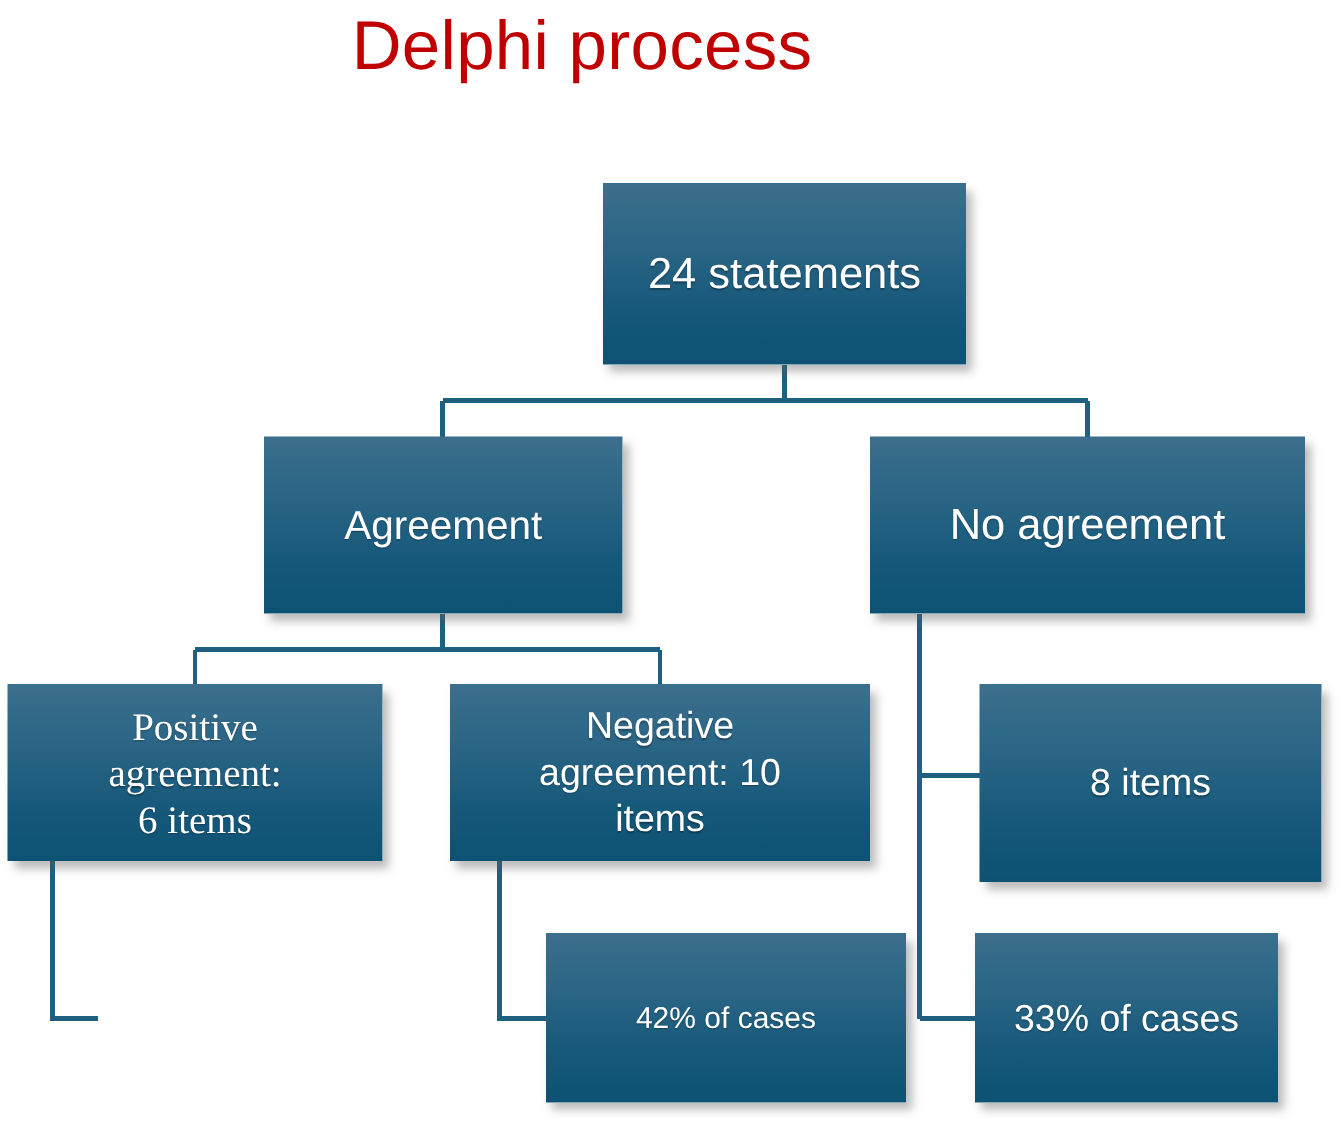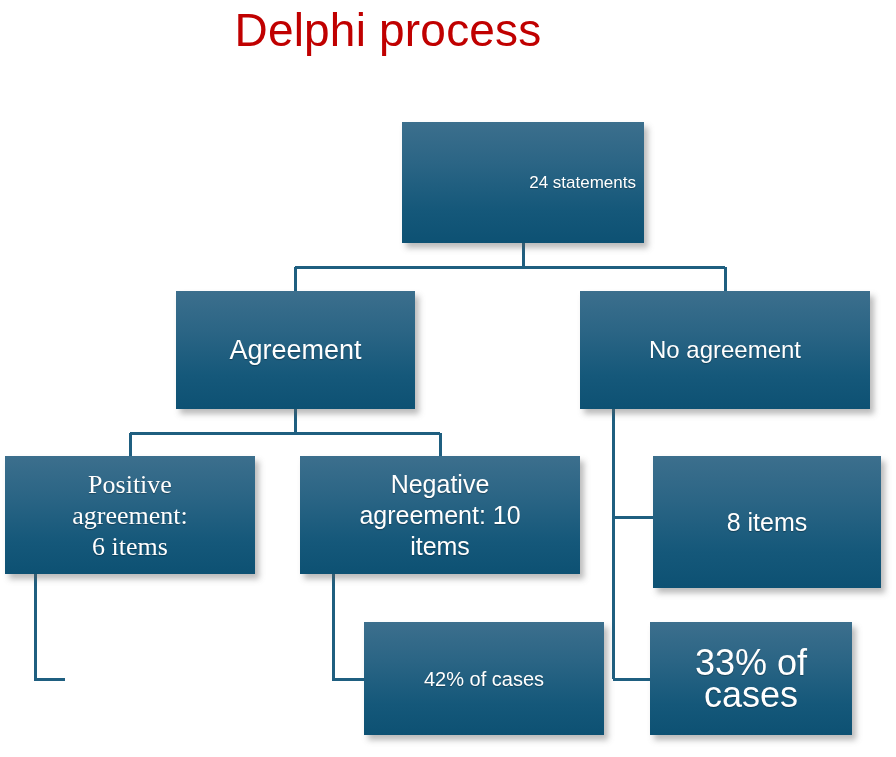--- a/index.html
+++ b/index.html
@@ -60,29 +60,29 @@
   .node .label {
     display: block;
     width: 100%;
     padding: 0 8px;
     box-sizing: border-box;
     text-shadow: 0 1px 1px rgba(0,0,0,0.30);
     white-space: pre-line;
   }
 
   
-  #node-statements      { left: 402px; top: 122px; width: 242px; height: 121px; font-size: 17px; line-height: 34px; text-align: right; }
+  #node-statements      { left: 402px; top: 122px; width: 242px; height: 121px; font-size: 29px; line-height: 34px; }
   #node-agreement       { left: 176px; top: 291px; width: 239px; height: 118px; font-size: 27px; line-height: 34px; }
-  #node-no-agreement    { left: 580px; top: 291px; width: 290px; height: 118px; font-size: 24px; line-height: 34px; }
+  #node-no-agreement    { left: 580px; top: 291px; width: 290px; height: 118px; font-size: 29px; line-height: 34px; }
   #node-positive        { left:   5px; top: 456px; width: 250px; height: 118px; font-size: 26px; line-height: 31px; font-family: Liberation Serif, serif; }
   #node-negative        { left: 300px; top: 456px; width: 280px; height: 118px; font-size: 25px; line-height: 31px; }
   #node-8-items         { left: 653px; top: 456px; width: 228px; height: 132px; font-size: 25px; line-height: 31px; }
   #node-25              { left:  65px; top: 622px; width: 245px; height: 113px; font-size: 26px; line-height: 32px; }
   #node-42              { left: 364px; top: 622px; width: 240px; height: 113px; font-size: 20px; line-height: 32px; }
-  #node-33              { left: 650px; top: 622px; width: 202px; height: 113px; font-size: 36px; line-height: 32px; }
+  #node-33              { left: 650px; top: 622px; width: 202px; height: 113px; font-size: 25px; line-height: 32px; }
 </style>
 </head>
 <body>
 
 <div id="canvas">
 
   <div id="chart-title">Delphi process</div>
 
   <svg id="connectors" viewBox="0 0 896 757" width="896" height="757" aria-hidden="true">
     <g fill="none" stroke="#1f5f80" stroke-width="3" shape-rendering="crispEdges">

